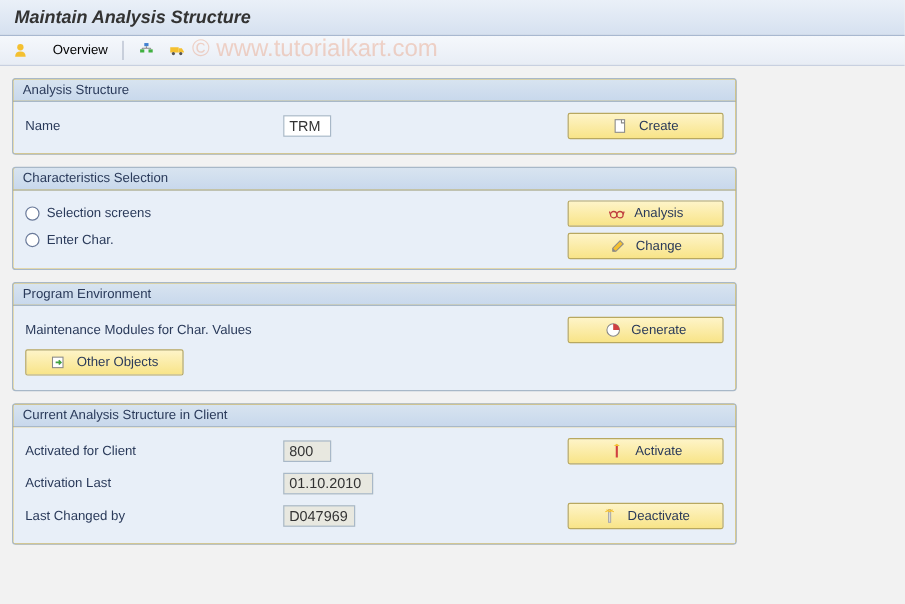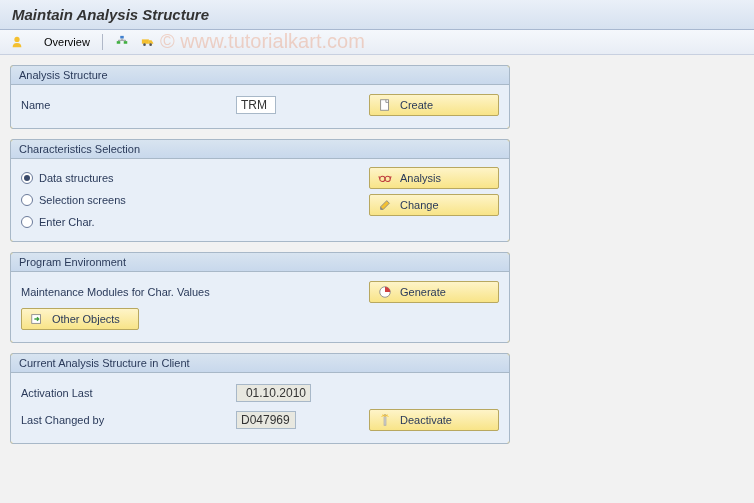--- a/index.html
+++ b/index.html
@@ -28,21 +28,21 @@
     .toolbar-sep { width: 1px; height: 16px; background: #b0b8c8; }
     
     .content { padding: 10px; }
     
     .group {
       border: 1px solid #a8b8c8;
       border-radius: 3px;
       background: #eab308;
       margin-bottom: 10px;
       overflow: hidden;
-      width: 500px;
+      width: 604px;
     }
     .group-header {
       background: linear-gradient(to bottom, #d8e4f0, #c8d8ec);
       border-bottom: 1px solid #a8b8c8;
       padding: 3px 8px;
       font-size: 11px;
       color: #2a3a5a;
     }
     .group-body {
       padding: 8px 10px;
@@ -92,30 +92,30 @@
     .radio-dot.selected::after {
       content: '';
       width: 6px; height: 6px;
       background: #3a4a6a;
       border-radius: 50%;
     }
     
     .btn {
       display: inline-flex;
       align-items: center;
-      justify-content: flex-start;
+      justify-content: center;
       gap: 8px;
       background: linear-gradient(to bottom, #fef4c8, #f8e488);
       border: 1px solid #b8a860;
       border-radius: 2px;
       height: 22px;
       font-size: 11px;
       color: #2a3a5a;
       cursor: pointer;
-      padding: 0 8px;
+      padding: 0 20px;
       min-width: 130px;
     }
     .btn-col { margin-left: auto; flex-shrink: 0; }
     .btn-narrow { min-width: 118px; }
     
     .icon { width: 14px; height: 14px; flex-shrink: 0; }
     
     .left-col { display: flex; flex-direction: column; width: 340px; }
     .right-col { display: flex; flex-direction: column; gap: 5px; margin-left: auto; }
     .two-col { display: flex; }
@@ -179,24 +179,20 @@
           </button>
         </div>
       </div>
     </div>
   </div>
 
   <div class="group">
     <div class="group-header">Characteristics Selection</div>
     <div class="group-body two-col">
       <div class="left-col">
-        <div class="radio-opt">
-          <span class="radio-dot selected"></span>
-          <span>Data structures</span>
-        </div>
         <div class="radio-opt">
           <span class="radio-dot"></span>
           <span>Selection screens</span>
         </div>
         <div class="radio-opt">
           <span class="radio-dot"></span>
           <span>Enter Char.</span>
         </div>
       </div>
       <div class="right-col">
@@ -243,22 +239,35 @@
           <span>Other Objects</span>
         </button>
       </div>
     </div>
   </div>
 
   <div class="group">
     <div class="group-header">Current Analysis Structure in Client</div>
     <div class="group-body">
       <div class="row">
+        <span class="label">Activated for Client</span>
+        <input class="field field-ro" style="width: 40px;" readonly="" value="800">
+        <div class="btn-col">
+          <button class="btn">
+            <svg class="icon" viewBox="0 0 16 16">
+                <rect x="7" y="2" width="2" height="12" fill="#d04040"></rect>
+                <path d="M5 3 L8 1 L11 3" fill="#f4c030"></path>
+              </svg>
+            <span>Activate</span>
+          </button>
+        </div>
+      </div>
+      <div class="row">
         <span class="label">Activation Last</span>
-        <input class="field field-ro" style="width: 75px; text-align: right;" readonly="" value="01.10.2010">
+        <input class="field field-ro" style="width: 75px;" readonly="" value="01.10.2010">
       </div>
       <div class="row">
         <span class="label">Last Changed by</span>
         <input class="field field-ro" style="width: 60px;" readonly="" value="D047969">
         <div class="btn-col">
           <button class="btn">
             <svg class="icon" viewBox="0 0 16 16">
                 <rect x="7" y="2" width="2" height="12" fill="#ddd" stroke="#aaa"></rect>
                 <path d="M4 4 L8 2 L12 4 M5 2 L8 4 L11 2" stroke="#f4c030" fill="none"></path>
               </svg>

